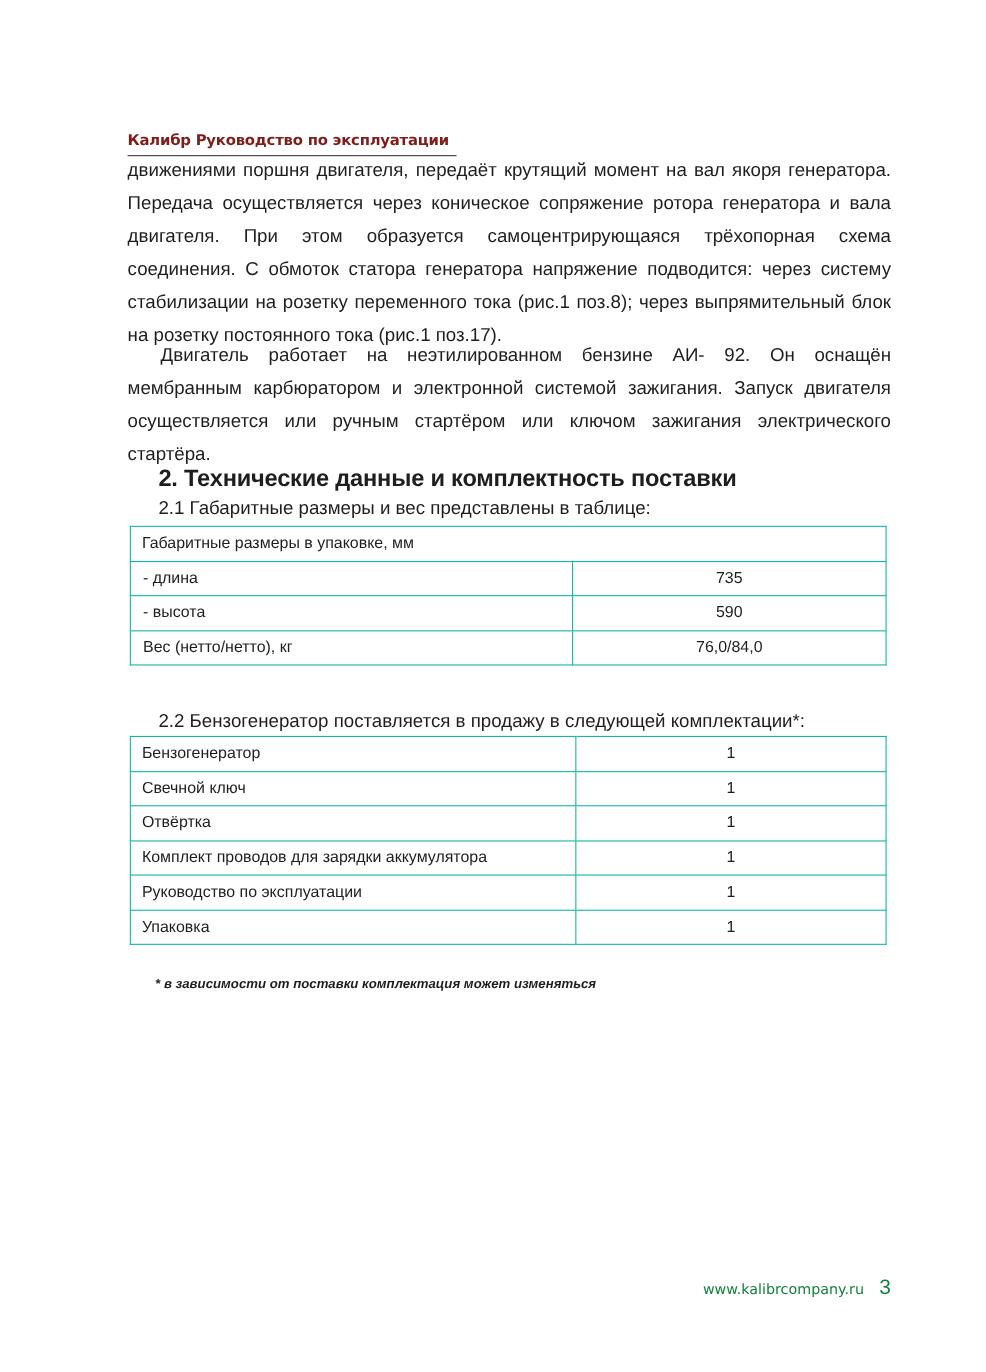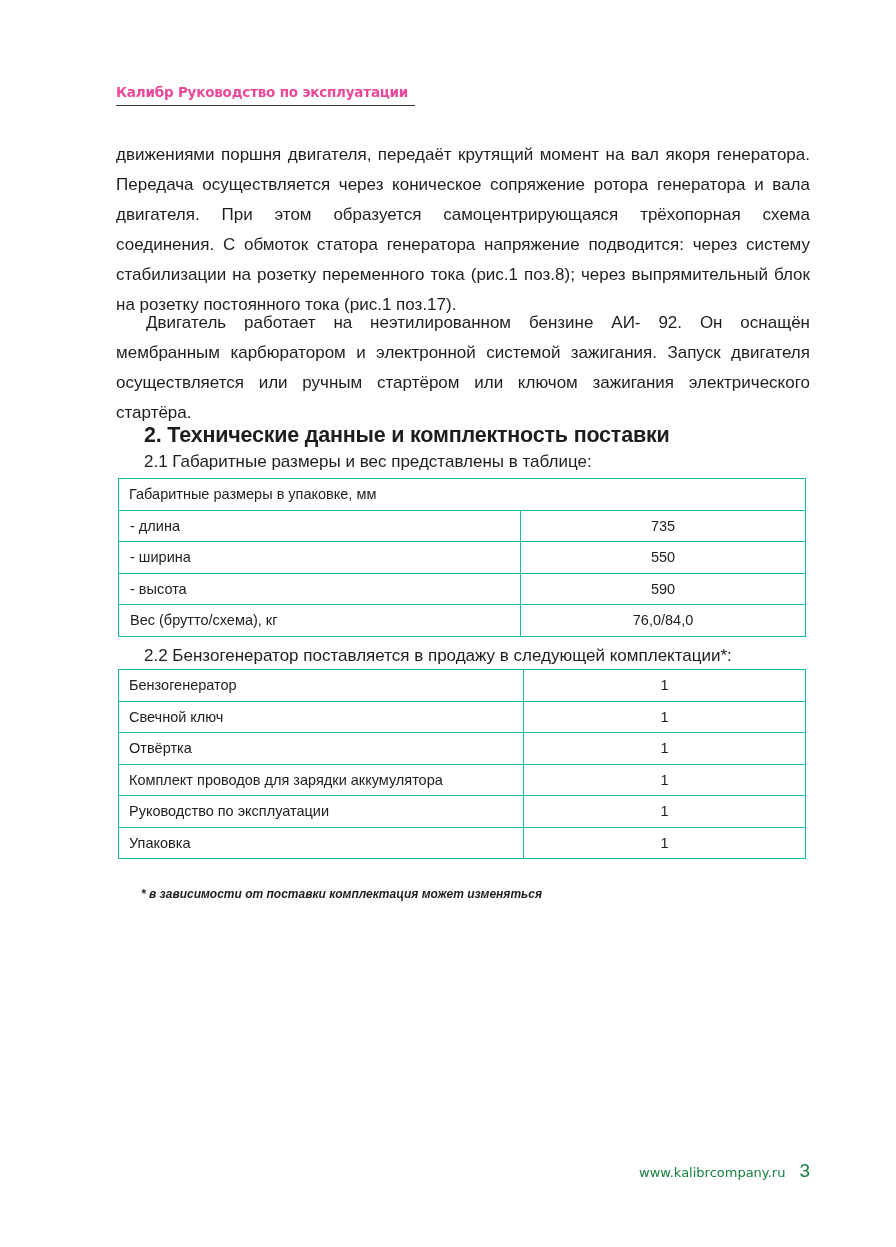--- a/index.html
+++ b/index.html
@@ -20,23 +20,24 @@
       left: 116px;
       top: 84px;
       width: 299px;
       border-bottom: 1.5px solid #3a3a3a;
       padding-bottom: 5px;
     }
     .header-title {
       font-family: "DejaVu Sans", sans-serif;
       font-weight: bold;
       font-size: 13.5px;
-      color: #ec4899;
+      color: #7f1d1d;
       white-space: nowrap;
       letter-spacing: -0.2px;
+      margin-top: 36px;
     }
     .body-text {
       position: absolute;
       left: 116px;
       width: 694px;
       font-family: "Liberation Sans", sans-serif;
       font-size: 17px;
       line-height: 30px;
       color: #1e1e1e;
       text-align: justify;
@@ -131,29 +132,25 @@
 <table class="doc-table t1">
   <tbody>
     <tr>
       <td colspan="2">Габаритные размеры в упаковке, мм</td>
     </tr>
     <tr>
       <td class="lbl">- длина</td>
       <td class="val">735</td>
     </tr>
     <tr>
-      <td class="lbl">- ширина</td>
-      <td class="val">550</td>
-    </tr>
-    <tr>
       <td class="lbl">- высота</td>
       <td class="val">590</td>
     </tr>
     <tr>
-      <td class="lbl">Вес (брутто/схема), кг</td>
+      <td class="lbl">Вес (нетто/нетто), кг</td>
       <td class="val">76,0/84,0</td>
     </tr>
   </tbody>
 </table>
 
 <div class="sub-title st2">2.2 Бензогенератор поставляется в продажу в следующей комплектации*:</div>
 
 <table class="doc-table t2">
   <tbody>
     <tr>

